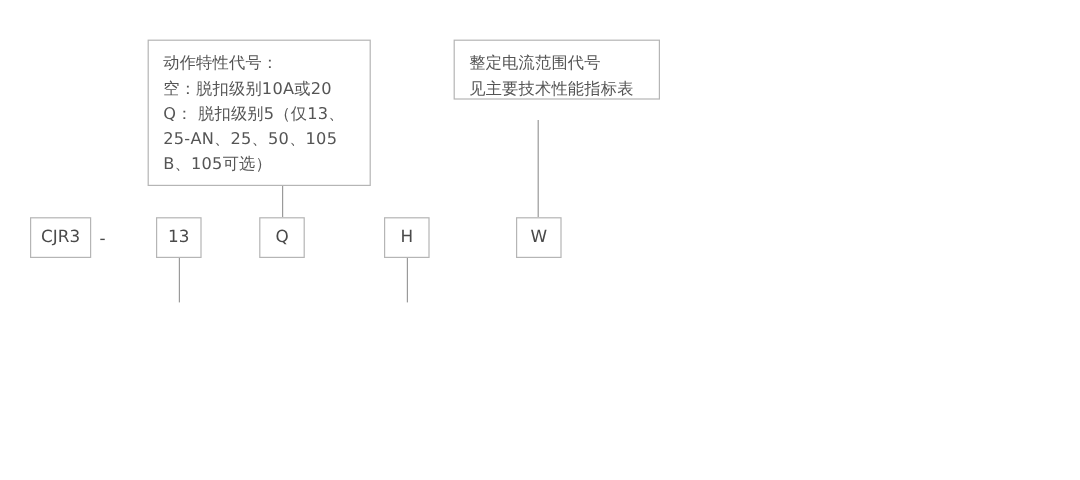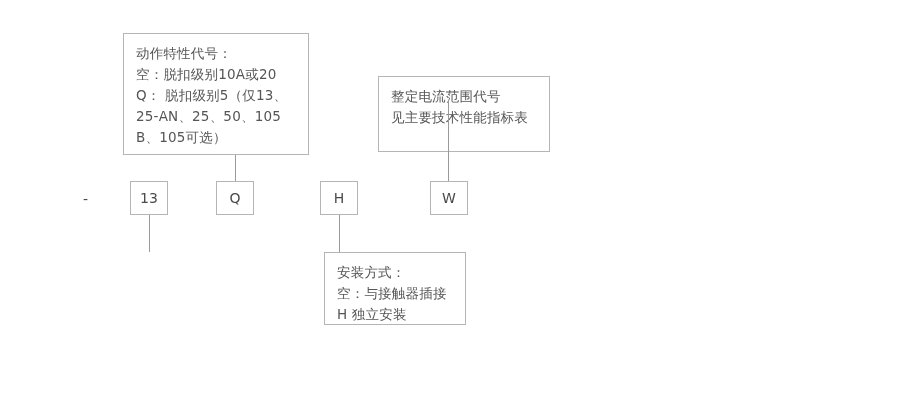--- a/index.html
+++ b/index.html
@@ -60,40 +60,38 @@
 <body>
 
 <div id="diagram">
 
   <div class="box note" style="left:123px; top:33px; width:186px; height:122px;">动作特性代号：
 空：脱扣级别10A或20
 Q： 脱扣级别5（仅13、
 25-AN、25、50、105
 B、105可选）</div>
 
-  <div class="box note" style="left:378px; top:33px; width:172px; height:76px;margin-top:43px;">整定电流范围代号
+  <div class="box note" style="left:378px; top:33px; width:172px; height:50px;">整定电流范围代号
 见主要技术性能指标表</div>
 
   <div class="line vline" style="left:235px; top:155px; height:26px;"></div>
 
   <div class="line vline" style="left:448px; top:100px; height:81px;"></div>
 
+  <div class="box code" style="left:25px; top:181px; width:51px; height:34px;">CJR3</div>
 
   <div class="dash" style="left:83px; top:192px;">-</div>
 
   <div class="box code" style="left:130px; top:181px; width:38px; height:34px;text-align:center;">13</div>
 
   <div class="box code" style="left:216px; top:181px; width:38px; height:34px;">Q</div>
 
   <div class="box code" style="left:320px; top:181px; width:38px; height:34px;">H</div>
 
   <div class="box code" style="left:430px; top:181px; width:38px; height:34px;">W</div>
 
   <div class="line vline" style="left:149px; top:215px; height:37px;"></div>
 
   <div class="line vline" style="left:339px; top:215px; height:37px;"></div>
 
 
-  <div class="box note" style="left:324px; top:252px; width:142px; height:73px;">安装方式：
-空：与接触器插接
-H  独立安装</div>
 
 </div>
 
 </body></html>

